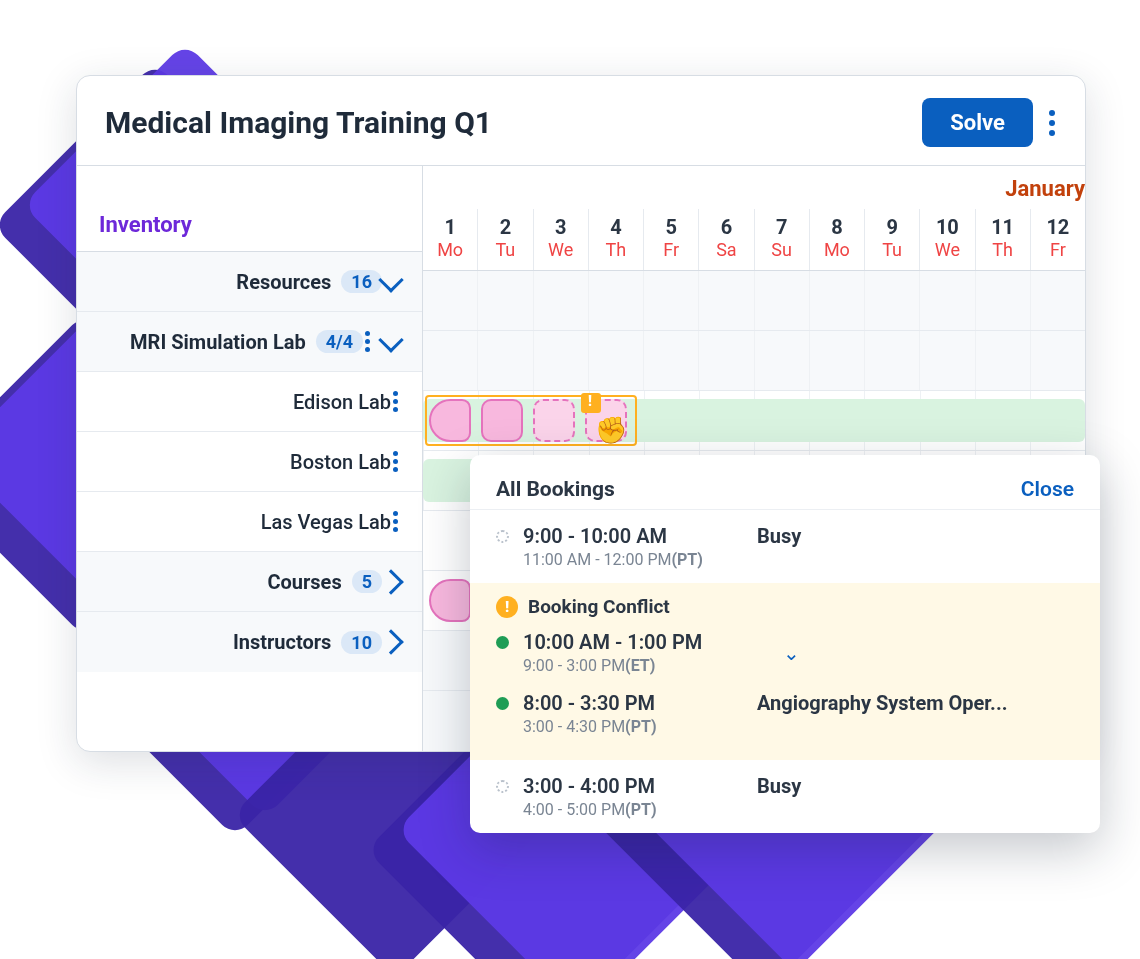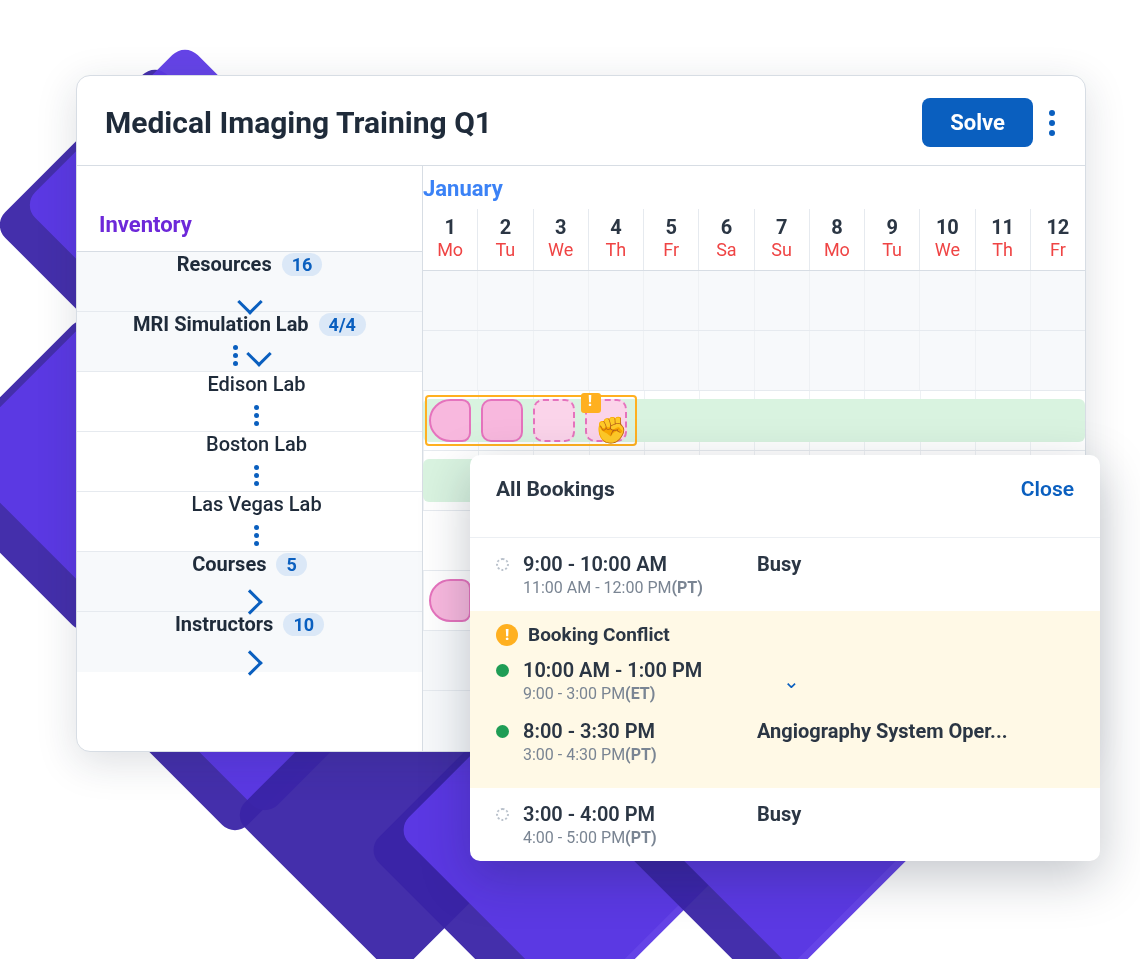--- a/index.html
+++ b/index.html
@@ -23,29 +23,29 @@
   .solve-btn{background:#0a5fbf;color:#fff;border:none;border-radius:8px;padding:12px 28px;font-size:22px;font-weight:700;cursor:pointer;}
   .kebab{color:#0a5fbf;font-size:24px;font-weight:900;letter-spacing:-1px;cursor:pointer;padding:4px 2px;}
   .kebab span{display:block;width:6px;height:6px;background:#0a5fbf;border-radius:50%;margin:4px 0;}
 
   
   .grid-wrap{border-top:1px solid #d7dde4;}
   .grid{display:flex;}
   .left-col{width:346px;flex:none;border-right:1px solid #d7dde4;}
   .right-col{flex:1;overflow:hidden;}
 
-  .month-label{font-size:22px;font-weight:700;color:#3b82f6;text-align:left;padding:10px 0 8px;}
+  .month-label{font-size:22px;font-weight:700;color:#c2410c;text-align:right;padding:10px 0 8px;}
   .days{display:flex;border-bottom:1px solid #d7dde4;}
   .daycell{flex:1;text-align:center;padding:6px 0 10px;color:#2b3644;border-left:1px solid #e6eaef;}
   .daycell:first-child{border-left:none;}
   .daynum{font-weight:700;font-size:20px;}
   .dayabbr{font-size:18px;color:#ef4444;}
   .inv-header{font-size:22px;font-weight:700;color:#6d28d9;padding:46px 0 14px 22px;border-bottom:1px solid #d7dde4;}
 
-  .row{display:flex;align-items:center;justify-content:space-between;padding:0 22px;height:60px;border-bottom:1px solid #e6eaef;background:#f7f9fb;flex-direction:column;}
+  .row{display:flex;align-items:center;justify-content:flex-end;padding:0 22px;height:60px;border-bottom:1px solid #e6eaef;background:#f7f9fb;}
   .row.sub{background:#fff;padding-left:36px;}
   .row-left{display:flex;align-items:center;gap:10px;font-size:20px;font-weight:700;color:#1f2b3a;}
   .row.sub .row-left{font-weight:500;font-size:20px;}
   .badge{background:#dbe8f7;color:#0a5fbf;border-radius:14px;font-size:18px;font-weight:700;padding:1px 10px;}
   .row-right{display:flex;align-items:center;gap:10px;}
   .chev{width:18px;height:18px;display:inline-block;}
   .chev.down{border-left:3px solid #0a5fbf;border-bottom:3px solid #0a5fbf;transform:rotate(-45deg);margin-top:-4px;}
   .chev.right{border-top:3px solid #0a5fbf;border-right:3px solid #0a5fbf;transform:rotate(45deg);}
   .kebab-sm span{width:5px;height:5px;background:#0a5fbf;border-radius:50%;display:block;margin:3px 0;}
   .kebab-sm{padding:2px;}
@@ -58,21 +58,21 @@
   .pink-block{position:absolute;top:8px;bottom:8px;background:#f8b8de;border:2px solid #e573bd;border-radius:10px;}
   .pink-block.left-round{border-top-left-radius:24px;border-bottom-left-radius:24px;}
   .pink-block.dashed{border-style:dashed;background:#fbd4ea;}
   .warn-badge{position:absolute;width:20px;height:20px;background:#ffb020;border-radius:3px;top:2px;}
   .warn-badge::after{content:"!";color:#fff;font-weight:900;font-size:14px;position:absolute;left:7px;top:0;}
   .sel-outline{position:absolute;border:2px solid #ffb020;border-radius:4px;top:4px;bottom:4px;}
   .cursor{position:absolute;font-size:26px;pointer-events:none;}
 
   
   .popover{position:absolute;left:470px;top:455px;width:630px;background:#fff;border-radius:10px;box-shadow:0 16px 50px rgba(20,30,50,.25);}
-  .pop-header{display:flex;justify-content:space-between;align-items:center;padding:22px 26px 36px;border-bottom:1px solid #eceff3;}
+  .pop-header{display:flex;justify-content:space-between;align-items:center;padding:22px 26px 8px;border-bottom:1px solid #eceff3;}
   .pop-title{font-size:21px;font-weight:700;color:#2b3644;}
   .close-link{color:#0a5fbf;font-size:21px;font-weight:600;cursor:pointer;}
   .booking{display:flex;align-items:flex-start;gap:14px;padding:14px 26px;}
   .dot{width:13px;height:13px;border-radius:50%;margin-top:6px;flex:none;}
   .dot.gray{border:2px dotted #b9c1cb;background:transparent;}
   .dot.green{background:#1f9d55;}
   .dot.warn{background:#ffb020;width:22px;height:22px;margin-top:0;display:flex;align-items:center;justify-content:center;color:#fff;font-weight:900;font-size:15px;}
   .bk-times{min-width:220px;}
   .bk-time{font-size:20px;font-weight:600;color:#2b3644;}
   .bk-sub{font-size:16px;color:#7a8593;margin-top:2px;}

